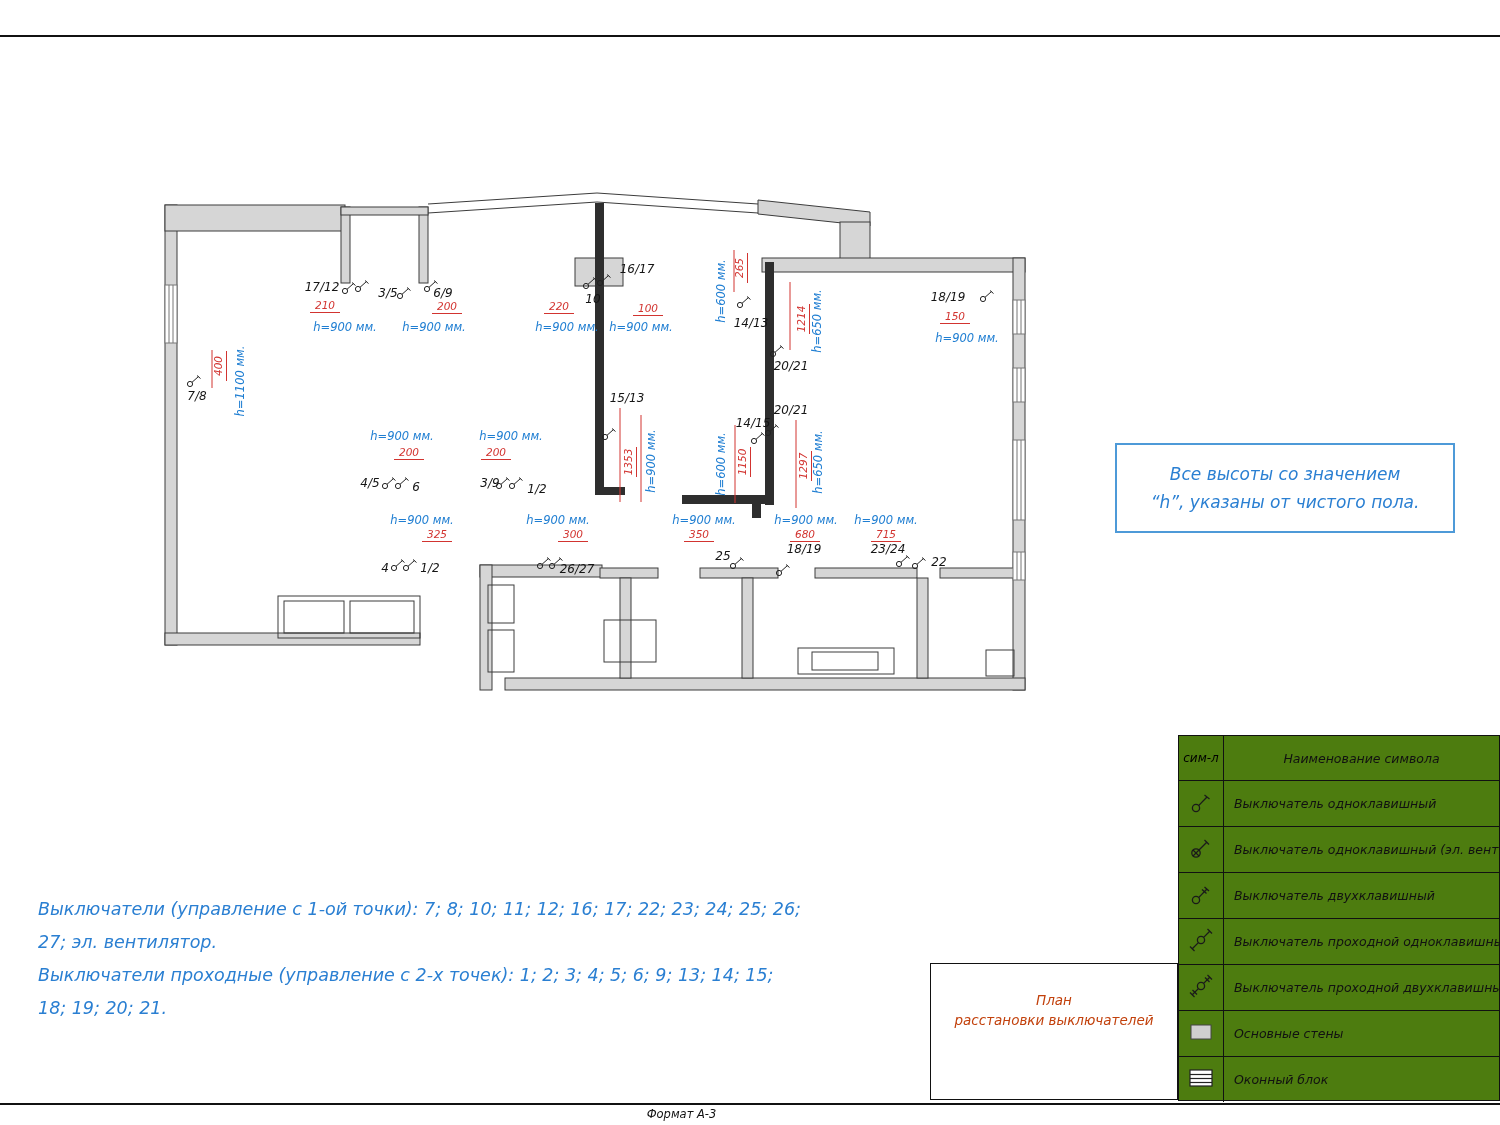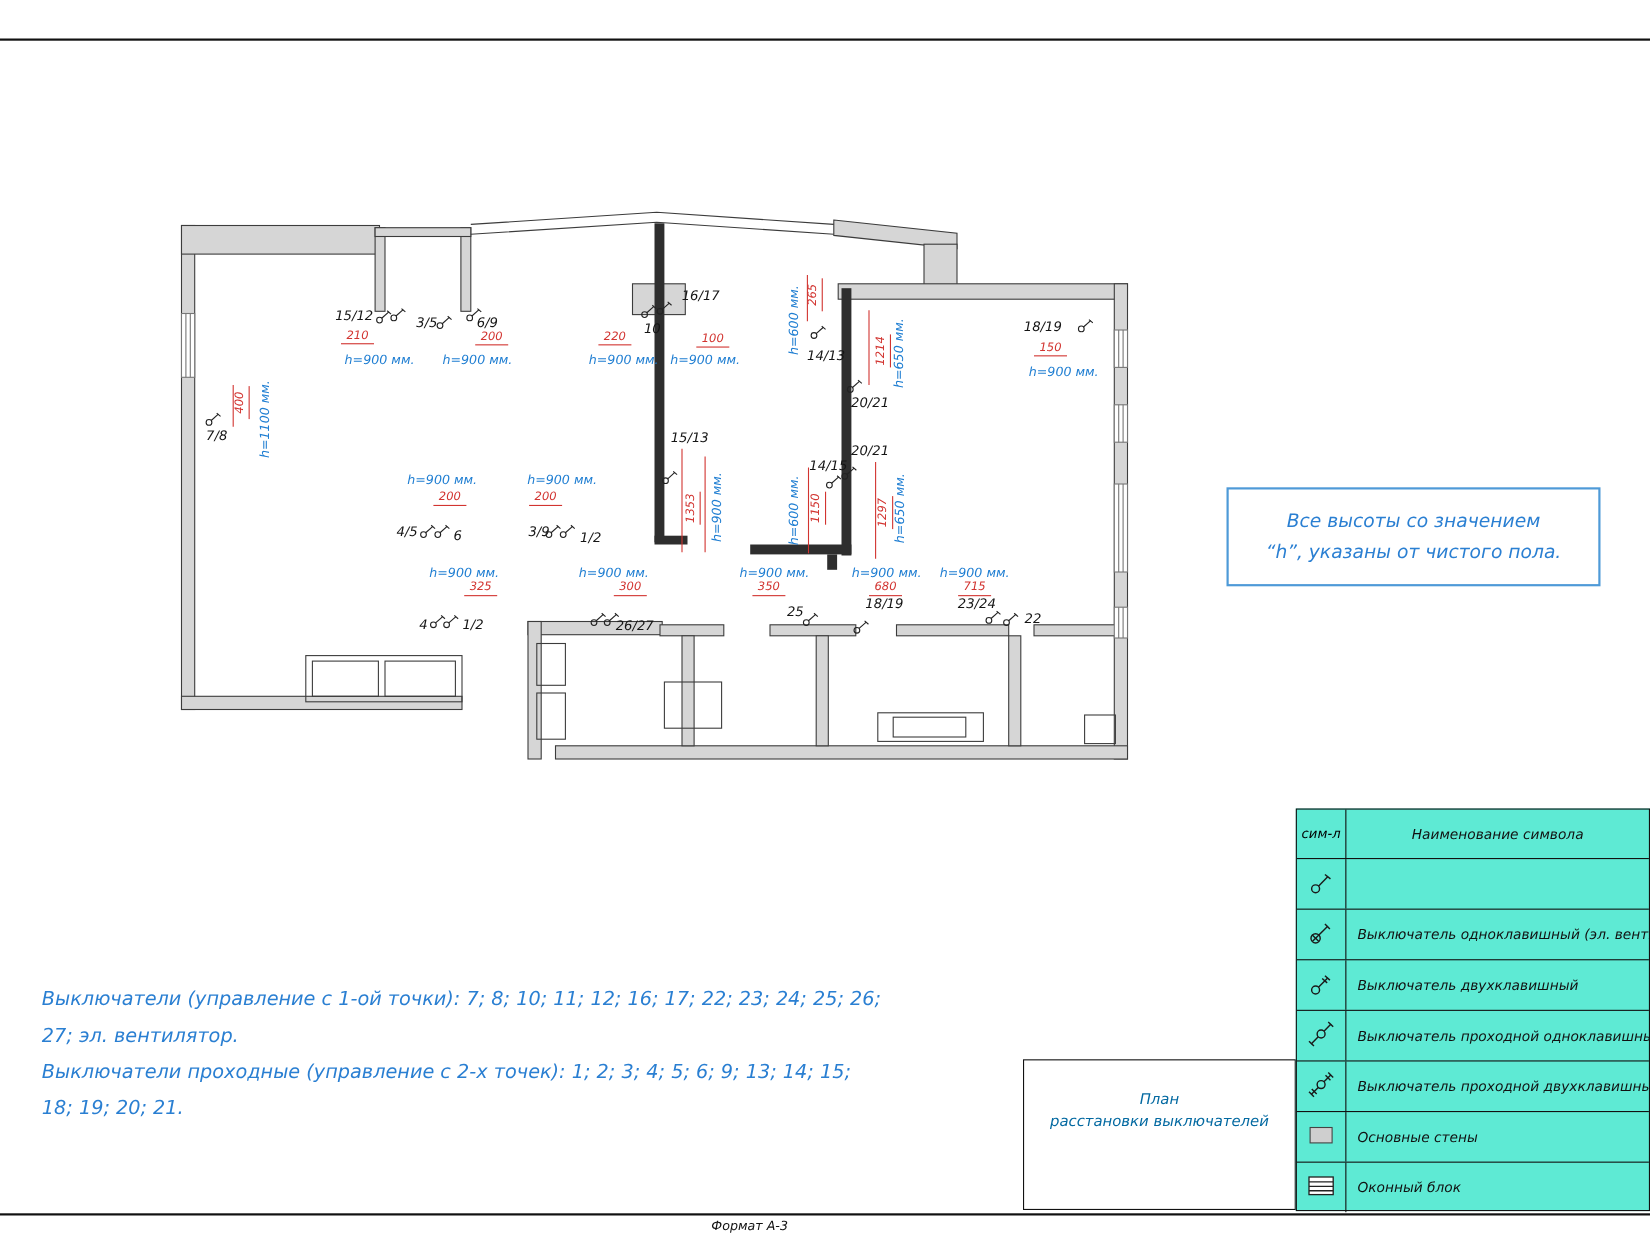--- a/index.html
+++ b/index.html
@@ -25,34 +25,34 @@
   .sw{position:absolute;transform:translate(-50%,-50%);width:16px;height:13px;}
   
   .note-box{position:absolute;left:1115px;top:443px;width:340px;height:90px;
         border:2px solid #4e9ad8;box-sizing:border-box;display:flex;flex-direction:column;
         align-items:center;justify-content:center;gap:4px;}
   .note-box span{color:#2a7fd2;font-size:17px;line-height:24px;}
   
   .notes{position:absolute;left:38px;top:893px;color:#2a7fd2;font-size:17.5px;line-height:33px;}
   
   .legend{position:absolute;left:1178px;top:735px;width:322px;height:366px;
-        border:1.5px solid #111;box-sizing:border-box;background:#5eead4;}
+        border:1.5px solid #111;box-sizing:border-box;background:#4d7c0f;}
   .leg-row{display:flex;height:46px;border-top:1px solid #111;box-sizing:border-box;}
   .leg-row.header{height:44px;border-top:none;}
   .leg-sym{width:45px;border-right:1px solid #111;box-sizing:border-box;display:flex;
         align-items:center;justify-content:center;flex:none;}
   .leg-name{flex:1;display:flex;align-items:center;padding:0 10px;font-size:12.5px;
         color:#111;white-space:nowrap;overflow:hidden;}
   .leg-row.header .leg-name{justify-content:center;padding:0;}
   .leg-row.header .leg-sym{font-size:12px;}
   
   .title-block{position:absolute;left:930px;top:963px;width:248px;height:137px;
         border:1.5px solid #111;box-sizing:border-box;background:#fff;}
   .tb-title{height:91px;display:flex;flex-direction:column;align-items:center;
-        justify-content:center;font-size:13.5px;color:#0369a1;line-height:20px;box-sizing:border-box;}
+        justify-content:center;font-size:13.5px;color:#c2410c;line-height:20px;box-sizing:border-box;}
   .tb-bottom{display:flex;height:46px;border-top:1px solid #111;box-sizing:border-box;}
   .tb-scale{width:113px;border-right:1px solid #111;box-sizing:border-box;display:flex;
         align-items:center;justify-content:center;font-size:16px;color:#111;}
   .tb-sheet{flex:1;display:flex;align-items:center;justify-content:center;font-size:16px;color:#111;}
 </style>
 </head>
 <body>
 
 <div class="sheet">
 
@@ -126,21 +126,21 @@
       <line x1="641" y1="415" x2="641" y2="502"></line>
       <line x1="735" y1="425" x2="735" y2="503"></line>
       <line x1="796" y1="420" x2="796" y2="508"></line>
       <line x1="790" y1="282" x2="790" y2="350"></line>
       <line x1="734" y1="250" x2="734" y2="292"></line>
       <line x1="212" y1="350" x2="212" y2="388"></line>
     </g>
   </svg>
 
   <div id="ann-layer">
-      <span class="ann lbl" style="left: 322px; top: 287px;">15/12</span>
+      <span class="ann lbl" style="left: 322px; top: 287px;">17/12</span>
       <span class="ann lbl" style="left: 388px; top: 293px;">3/5</span>
       <span class="ann lbl" style="left: 443px; top: 293px;">6/9</span>
       <span class="ann lbl" style="left: 593px; top: 299px;">10</span>
       <span class="ann lbl" style="left: 637px; top: 269px;">16/17</span>
       <span class="ann lbl" style="left: 751px; top: 323px;">14/13</span>
       <span class="ann lbl" style="left: 948px; top: 297px;">18/19</span>
       <span class="ann lbl" style="left: 197px; top: 396px;">7/8</span>
       <span class="ann lbl" style="left: 627px; top: 398px;">15/13</span>
       <span class="ann lbl" style="left: 791px; top: 366px;">20/21</span>
       <span class="ann lbl" style="left: 791px; top: 410px;">20/21</span>
@@ -365,20 +365,21 @@
     <div class="leg-row">
       <div class="leg-sym">
         <span>
           <svg width="30" height="26" viewBox="0 0 30 26" fill="none" stroke="#1a1a1a" stroke-width="1.3">
             <circle cx="10" cy="19" r="3.6"></circle>
               <line x1="12.6" y1="16.6" x2="21" y2="8"></line>
               <line x1="18.5" y1="6" x2="23.5" y2="10"></line>
           </svg>
         </span>
       </div>
+      <div class="leg-name">Выключатель одноклавишный</div>
     </div>
 
     <div class="leg-row">
       <div class="leg-sym">
         <span>
           <svg width="30" height="26" viewBox="0 0 30 26" fill="none" stroke="#1a1a1a" stroke-width="1.3">
             <circle cx="10" cy="18" r="4.2"></circle>
             <line x1="7" y1="15" x2="13" y2="21"></line>
               <line x1="7" y1="21" x2="13" y2="15"></line>
             <line x1="13" y1="15" x2="21" y2="7"></line>

